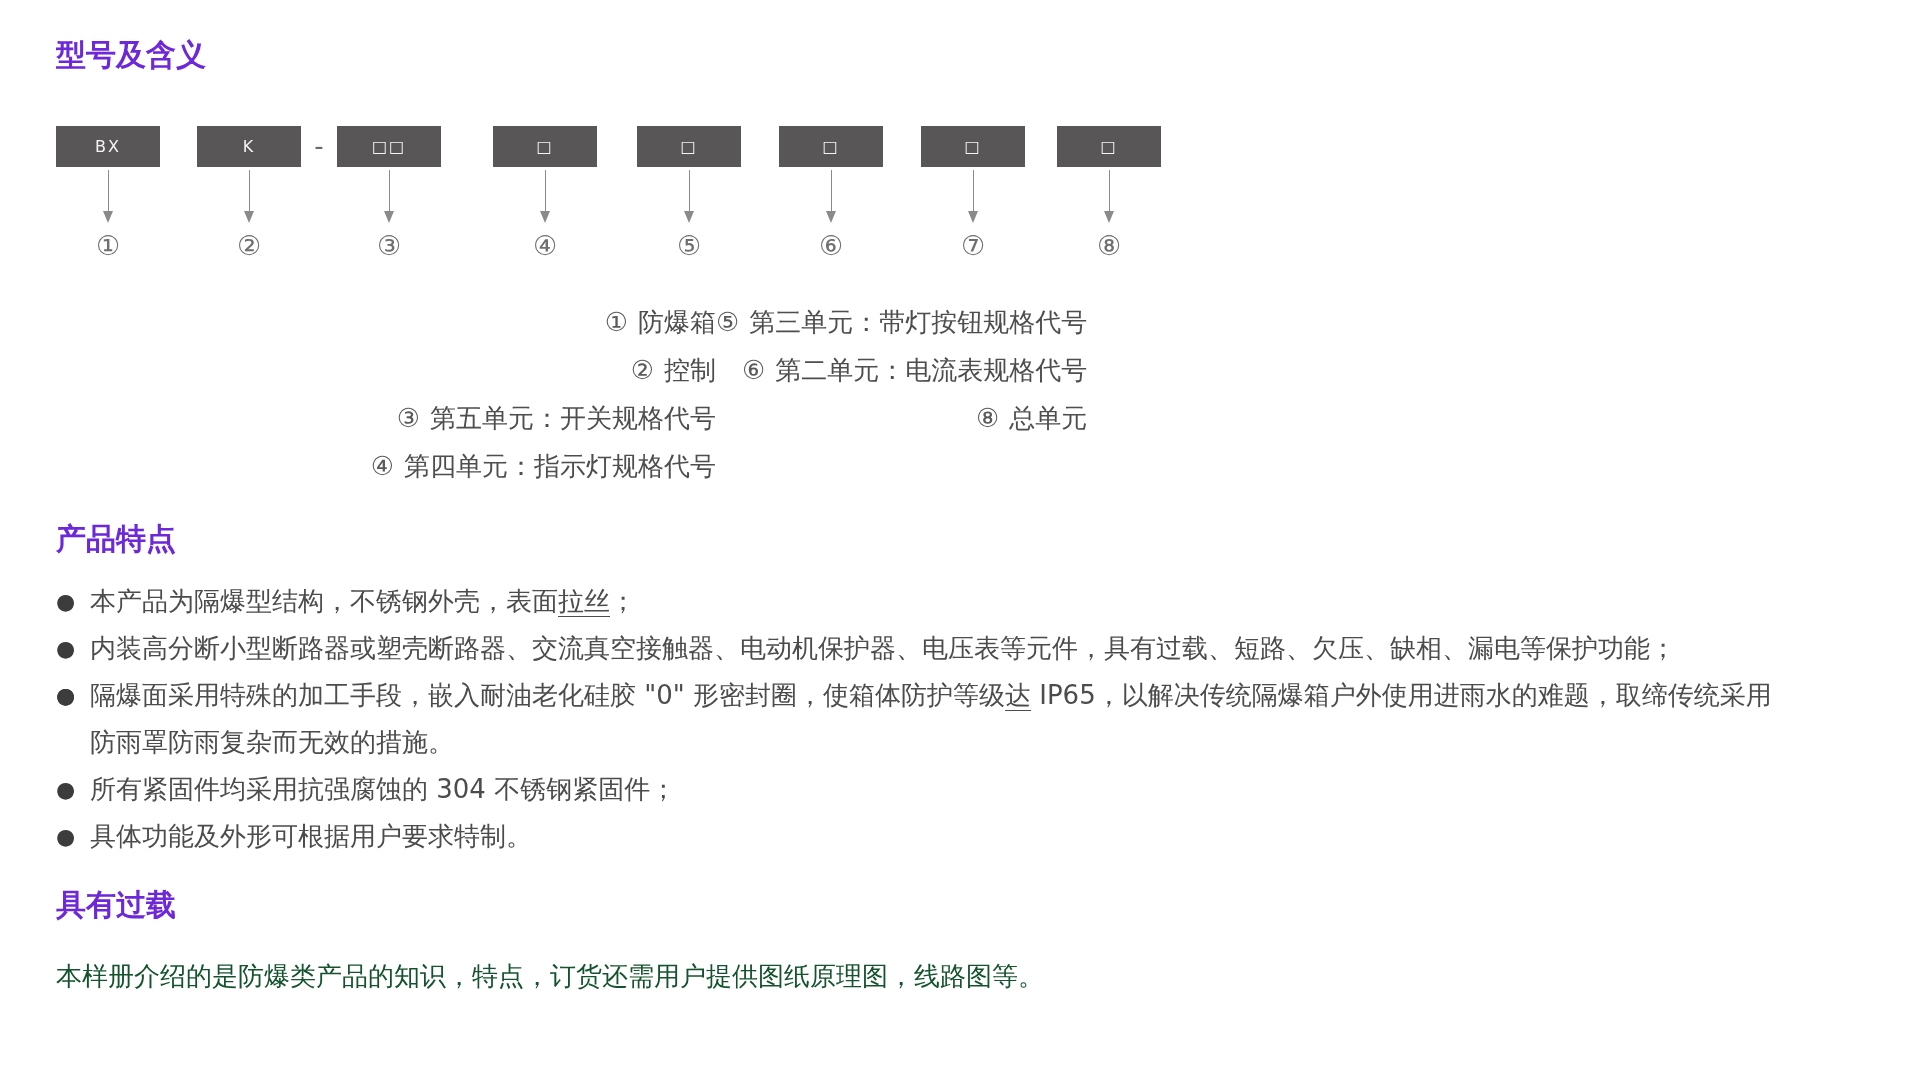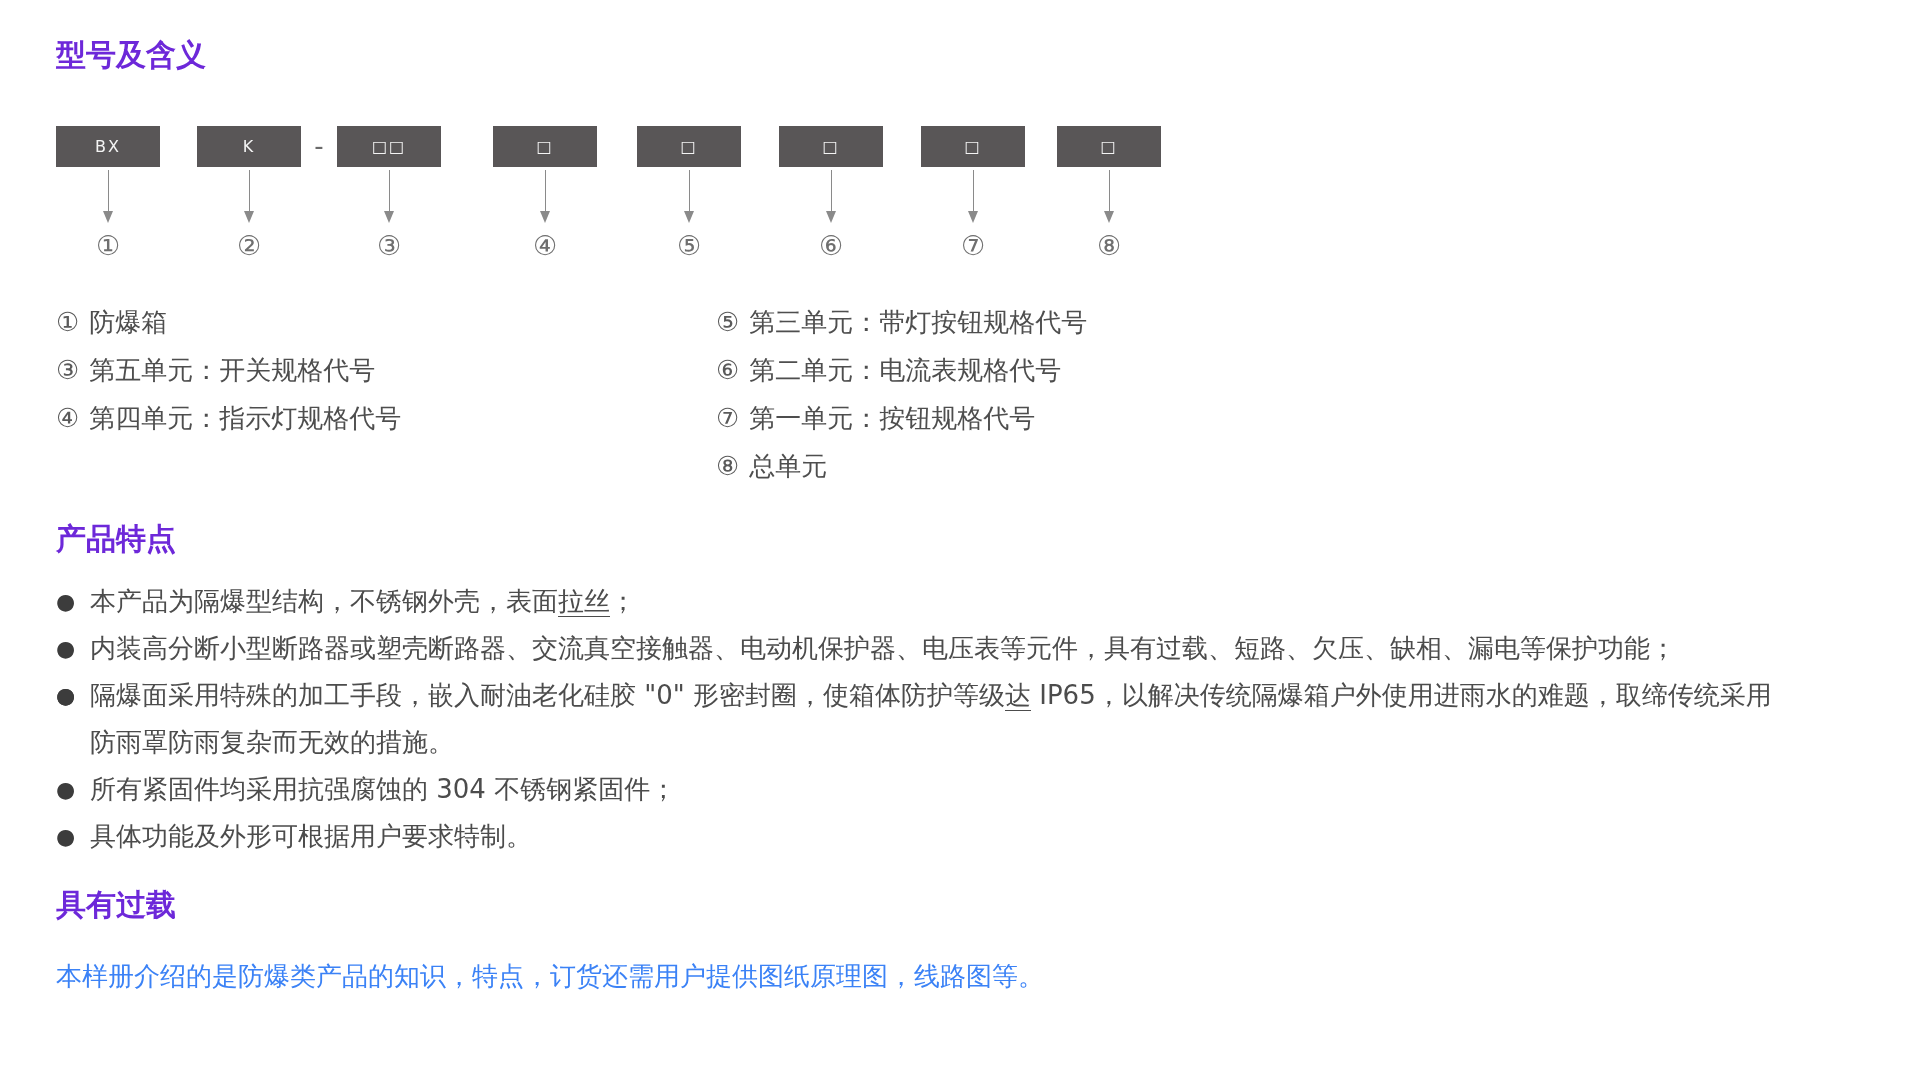--- a/index.html
+++ b/index.html
@@ -28,37 +28,37 @@
     width:0;height:0;border-left:5px solid transparent;border-right:5px solid transparent;
     border-top:12px solid #8a8a8a;
   }
   .circ-num{font-size:27px;line-height:30px;color:#6f6f6f;margin-top:6px;}
   .separator{
     position:absolute;left:245px;top:0;width:36px;height:41px;line-height:41px;
     text-align:center;font-size:26px;color:#6a6a6a;
   }
   
   .defs{display:flex;margin-top:32px;}
-  .defs-col{display:block;}
+  .defs-col{display:block;text-align:right;}
   .defs-col.left{width:660px;}
   .def-row{font-size:26px;line-height:48px;color:#4e4e4e;white-space:nowrap;}
   .def-num{margin-right:10px;color:#5a5a5a;}
   
   .features{margin-top:30px;}
   .feature-list{list-style:none;margin:20px 0 0 0;padding:0;}
   .feature-item{
     position:relative;padding-left:34px;font-size:26px;line-height:47px;color:#4c4c4c;
   }
   .feature-item .dot{
     position:absolute;left:0;top:0;font-size:22px;line-height:47px;color:#3c3c3c;
   }
   .u-line{text-decoration:underline;text-underline-offset:6px;text-decoration-thickness:1px;}
   
   .ordering{margin-top:26px;}
-  .ordering-note{margin:34px 0 0 0;font-size:26px;line-height:36px;color:#3b82f6;}
+  .ordering-note{margin:34px 0 0 0;font-size:26px;line-height:36px;color:#14532d;}
 </style>
 </head>
 <body>
 
 <div class="page">
 
   <div>
     <h2 class="section-title">型号及含义</h2>
 
     <div class="diagram">
@@ -125,27 +125,27 @@
             <div class="shaft"></div>
             <div class="head"></div>
           </div>
         <div class="circ-num">⑧</div>
       </div>
     </div>
 
     <div class="defs">
       <div class="defs-col left">
         <div class="def-row"><span class="def-num">①</span><span>防爆箱</span></div>
+        <div class="def-row"><span class="def-num">②</span><span>控制</span></div>
         <div class="def-row"><span class="def-num">③</span><span>第五单元：开关规格代号</span></div>
         <div class="def-row"><span class="def-num">④</span><span>第四单元：指示灯规格代号</span></div>
       </div>
       <div class="defs-col right">
         <div class="def-row"><span class="def-num">⑤</span><span>第三单元：带灯按钮规格代号</span></div>
         <div class="def-row"><span class="def-num">⑥</span><span>第二单元：电流表规格代号</span></div>
-        <div class="def-row"><span class="def-num">⑦</span><span>第一单元：按钮规格代号</span></div>
         <div class="def-row"><span class="def-num">⑧</span><span>总单元</span></div>
       </div>
     </div>
   </div>
 
   <div class="features">
     <h2 class="section-title">产品特点</h2>
     <ul class="feature-list">
       <li class="feature-item">
         <span class="dot">●</span><span>本产品为隔爆型结构，不锈钢外壳，表面</span><span class="u-line">拉丝</span><span>；</span>

